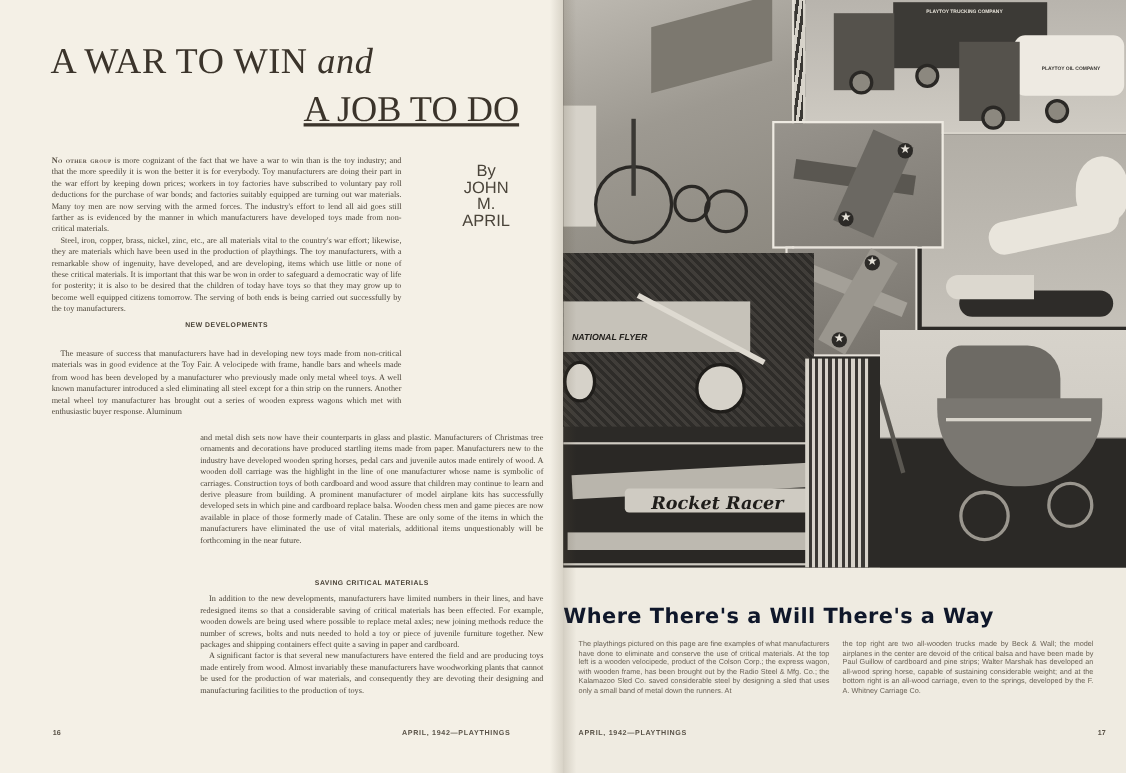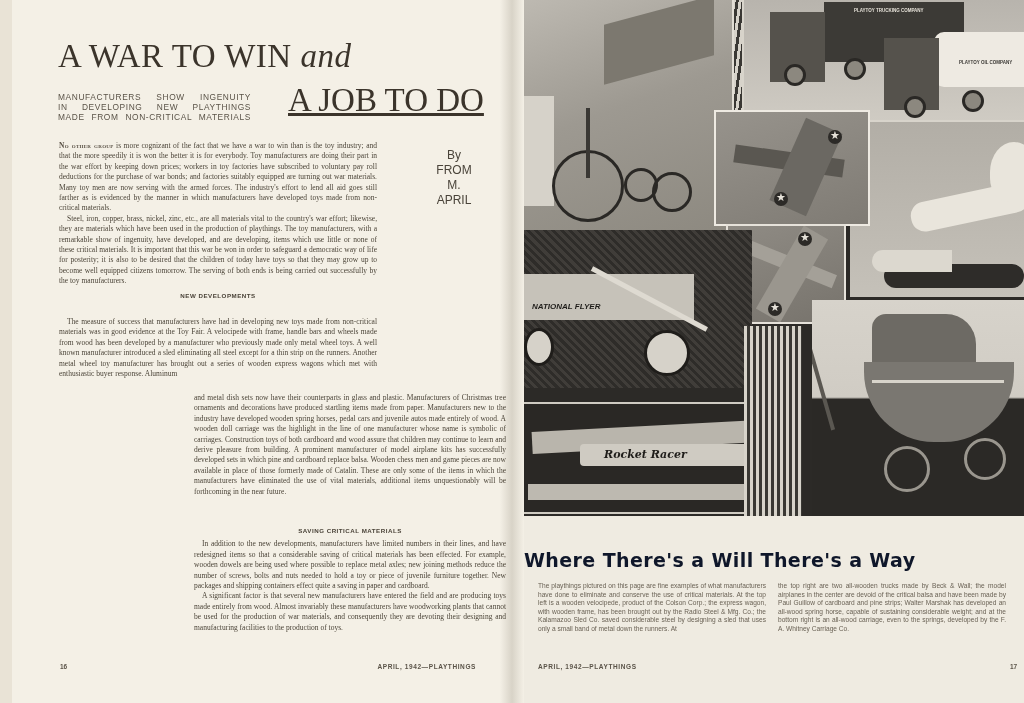--- a/index.html
+++ b/index.html
@@ -1,34 +1,34 @@
 <!DOCTYPE html>
 <html><head>
 <meta charset="utf-8">
 <style>
   * { box-sizing: border-box; margin: 0; padding: 0; }
   html, body { width: 1024px; height: 703px; overflow: hidden; background: #e9e3d6; }
   body { position: relative; font-family: "Liberation Serif", serif; color: #3a342c; }
 
-  .page { position: absolute; top: 0; height: 703px; margin-left: 12px; }
+  .page { position: absolute; top: 0; height: 703px; }
   .page-left { left: 0; width: 512px; background: #f4f0e6; }
   .page-right { left: 512px; width: 512px; background: #efebe1; }
   .gutter { position: absolute; left: 500px; top: 0; width: 24px; height: 703px;
             background: linear-gradient(to right, rgba(0,0,0,0) 0%, rgba(90,80,60,0.18) 50%, rgba(0,0,0,0) 100%); }
 
   
   .title-1 { position: absolute; left: 46px; top: 38px; font-size: 33px; letter-spacing: 0.5px; color: #3b342b; white-space: nowrap; }
   .title-1 .italic { font-style: italic; }
   .title-2 { position: absolute; left: 276px; top: 82px; font-size: 33px; color: #3b342b; white-space: nowrap; text-decoration: underline; }
   .subhead { position: absolute; left: 46px; top: 92px; width: 193px; font-family: "Liberation Sans", sans-serif;
              font-size: 8.4px; line-height: 10px; letter-spacing: 0.6px; color: #5a5348; text-transform: uppercase; text-align: justify; }
   .subhead div { text-align: justify; text-align-last: justify; }
 
   .byline { position: absolute; left: 418px; top: 148px; width: 48px; text-align: center;
-            font-family: "Liberation Sans", sans-serif; font-size: 12px; line-height: 15px; color: #4a443a; }
+            font-family: "Liberation Sans", sans-serif; font-size: 15px; line-height: 15px; color: #4a443a; }
 
   .body-text { font-size: 7.5px; line-height: 10.4px; color: #4b4438; text-align: justify; }
   .body-text p { text-indent: 8px; }
   .body-text p.first { text-indent: 0; }
   .smallcaps { font-variant: small-caps; letter-spacing: 0.3px; font-weight: bold; color: #5a5246; }
   .col-a { position: absolute; left: 47px; top: 141px; width: 318px; }
   .section-head { font-family: "Liberation Sans", sans-serif; font-size: 6.2px; font-weight: bold; letter-spacing: 0.5px;
                   text-align: center; margin: 4px 0 3px; color: #4a4338; }
   .col-b { position: absolute; left: 47px; top: 317px; width: 318px; }
   .col-c { position: absolute; left: 182px; top: 393px; width: 312px; }
@@ -73,30 +73,25 @@
   .folio-right { position: absolute; left: 486px; top: 663px; font-family: "Liberation Sans", sans-serif; font-size: 6.5px; font-weight: bold; color: #5a5348; }
 </style>
 </head>
 <body>
 
 <div class="page page-left">
   <div class="title-1">
     <span>A WAR TO WIN</span>
     <span class="italic">and</span>
   </div>
-  <div class="subhead">
-    <div>MANUFACTURERS SHOW INGENUITY</div>
-    <div>IN DEVELOPING NEW PLAYTHINGS</div>
-    <div>MADE FROM NON-CRITICAL MATERIALS</div>
-  </div>
   <div class="title-2">A JOB TO DO</div>
 
   <div class="byline">
     <div>By</div>
-    <div>FROM</div>
+    <div>JOHN</div>
     <div>M.</div>
     <div>APRIL</div>
   </div>
 
   <div class="body-text col-a">
     <p class="first"><span class="smallcaps">No other group</span><span> is more cognizant of the fact that we have a war to win than is the toy industry; and that the more speedily it is won the better it is for everybody. Toy manufacturers are doing their part in the war effort by keeping down prices; workers in toy factories have subscribed to voluntary pay roll deductions for the purchase of war bonds; and factories suitably equipped are turning out war materials. Many toy men are now serving with the armed forces. The industry's effort to lend all aid goes still farther as is evidenced by the manner in which manufacturers have developed toys made from non-critical materials.</span></p>
     <p>Steel, iron, copper, brass, nickel, zinc, etc., are all materials vital to the country's war effort; likewise, they are materials which have been used in the production of playthings. The toy manufacturers, with a remarkable show of ingenuity, have developed, and are developing, items which use little or none of these critical materials. It is important that this war be won in order to safeguard a democratic way of life for posterity; it is also to be desired that the children of today have toys so that they may grow up to become well equipped citizens tomorrow. The serving of both ends is being carried out successfully by the toy manufacturers.</p>
     <div class="section-head">NEW DEVELOPMENTS</div>
   </div>
 
@@ -170,21 +165,21 @@
       <div class="light" style="left:2px;top:44px;width:170px;height:46px;background:#c6c2b9;"></div>
       <div class="photo-label" style="left:10px;top:72px;font-size:8px;font-style:italic;">NATIONAL FLYER</div>
       <div class="light" style="left:70px;top:36px;width:130px;height:5px;background:#dedad1;transform:rotate(28deg);transform-origin:left;"></div>
       <div class="wheel" style="left:2px;top:98px;width:30px;height:38px;background:#d6d2c9;border-color:#1f1d1a;"></div>
       <div class="wheel" style="left:122px;top:100px;width:46px;height:46px;background:#d6d2c9;border-color:#1f1d1a;"></div>
     </div>
 
     <div class="photo ph-sled">
       <div class="light" style="left:8px;top:22px;width:228px;height:22px;background:#b9b5ac;transform:rotate(-3deg);"></div>
       <div class="light" style="left:56px;top:40px;width:190px;height:22px;border-radius:4px;background:#cfcbc2;"></div>
-      <div class="photo-label" style="left:80px;top:44px;font-size:11px;font-style:italic;font-family:'DejaVu Serif',serif;">Rocket Racer</div>
+      <div class="photo-label" style="left:80px;top:44px;font-size:16px;font-style:italic;font-family:'DejaVu Serif',serif;">Rocket Racer</div>
       <div class="light" style="left:4px;top:80px;width:244px;height:16px;background:#bdb9b0;"></div>
     </div>
 
     <div class="stripe-box"></div>
 
     <div class="ph-carriage photo">
       <div class="dark" style="left:60px;top:14px;width:104px;height:62px;border-radius:14px 30px 0 0;background:#6d6a64;"></div>
       <div class="dark" style="left:52px;top:62px;width:150px;height:80px;border-radius:0 0 70px 70px;background:#7a7771;"></div>
       <div class="light" style="left:60px;top:80px;width:132px;height:3px;background:#d8d4cb;"></div>
       <div class="dark" style="left:4px;top:22px;width:4px;height:110px;background:#5a5751;transform:rotate(-16deg);"></div>

